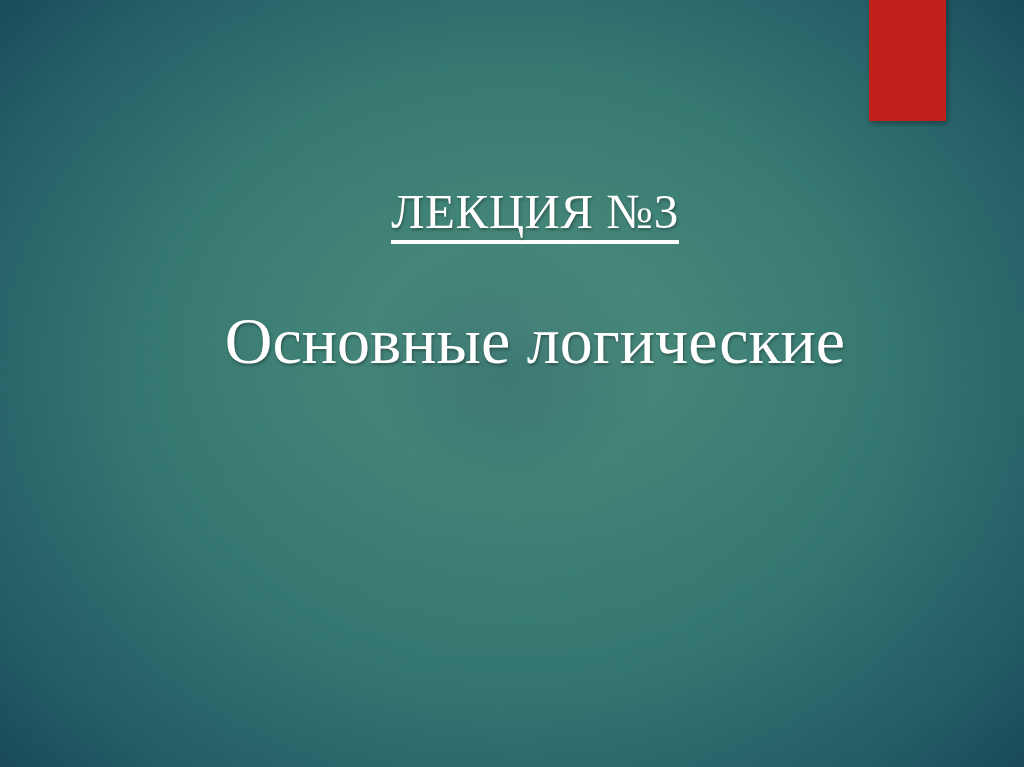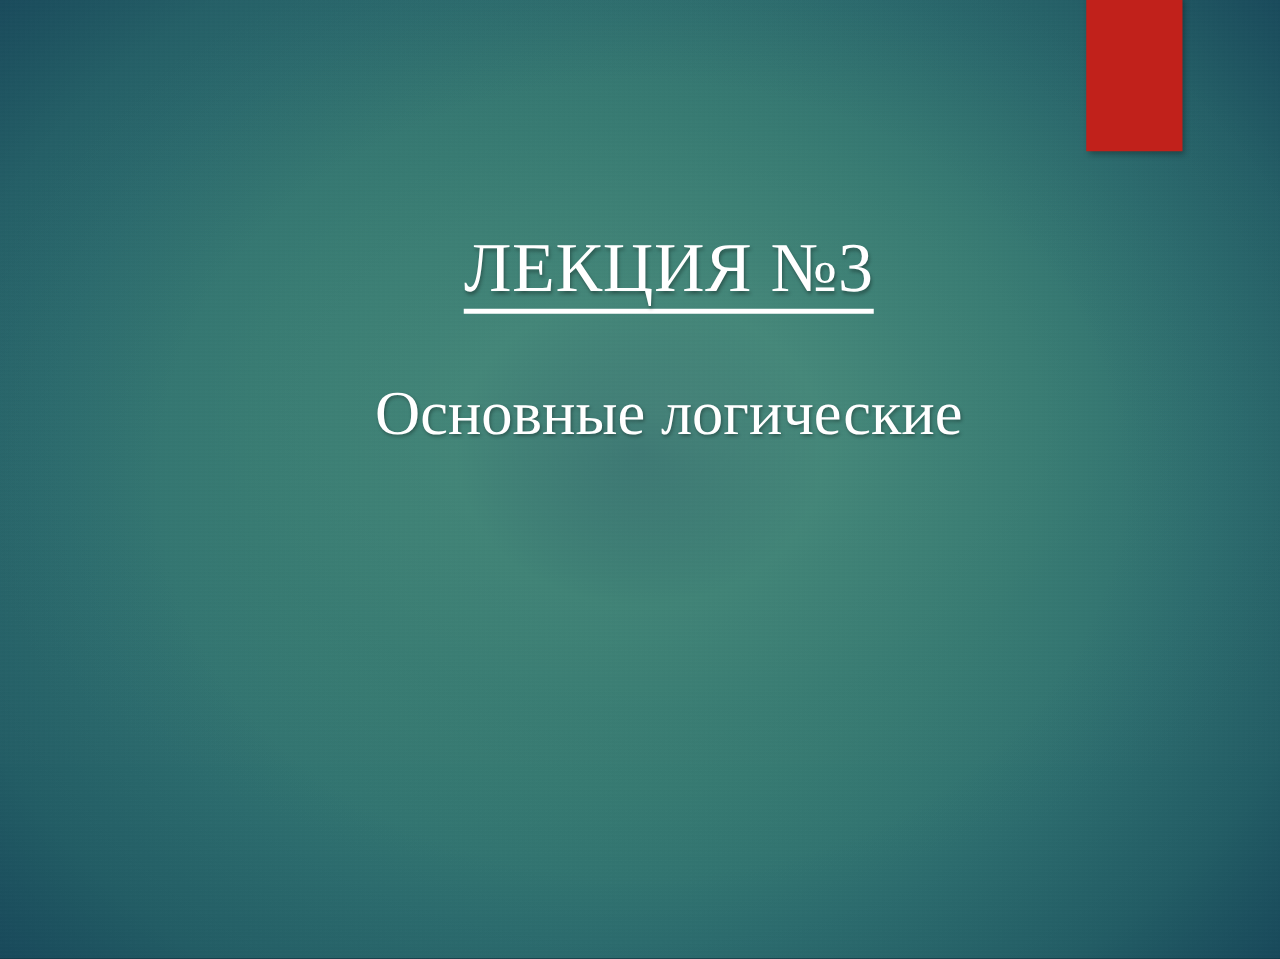--- a/index.html
+++ b/index.html
@@ -98,21 +98,21 @@
   }
 
   .slide-title {
     position: absolute;
     left: 0;
     top: 186px;
     width: 1024px;
     margin: 0;
     padding-left: 46px;
     box-sizing: border-box;
-    font-size: 56px;
+    font-size: 49px;
     line-height: 1.06;
     font-weight: normal;
     letter-spacing: 0.5px;
     color: #ffffff;
     text-shadow: 1px 2px 3px rgba(0,0,0,0.33);
   }
 
   .slide-title .tt {
     display: inline-block;
     border-bottom: 4px solid #ffffff;
@@ -120,21 +120,21 @@
   }
 
   .slide-subtitle {
     position: absolute;
     left: 0;
     top: 297px;
     width: 1024px;
     margin: 0;
     padding-left: 46px;
     box-sizing: border-box;
-    font-size: 50px;
+    font-size: 66px;
     line-height: 1.33;
     font-weight: normal;
     color: #ffffff;
     text-shadow: 1px 2px 3px rgba(0,0,0,0.33);
   }
 
   .subtitle-line { display: block; }
 </style>
 </head>
 <body>

